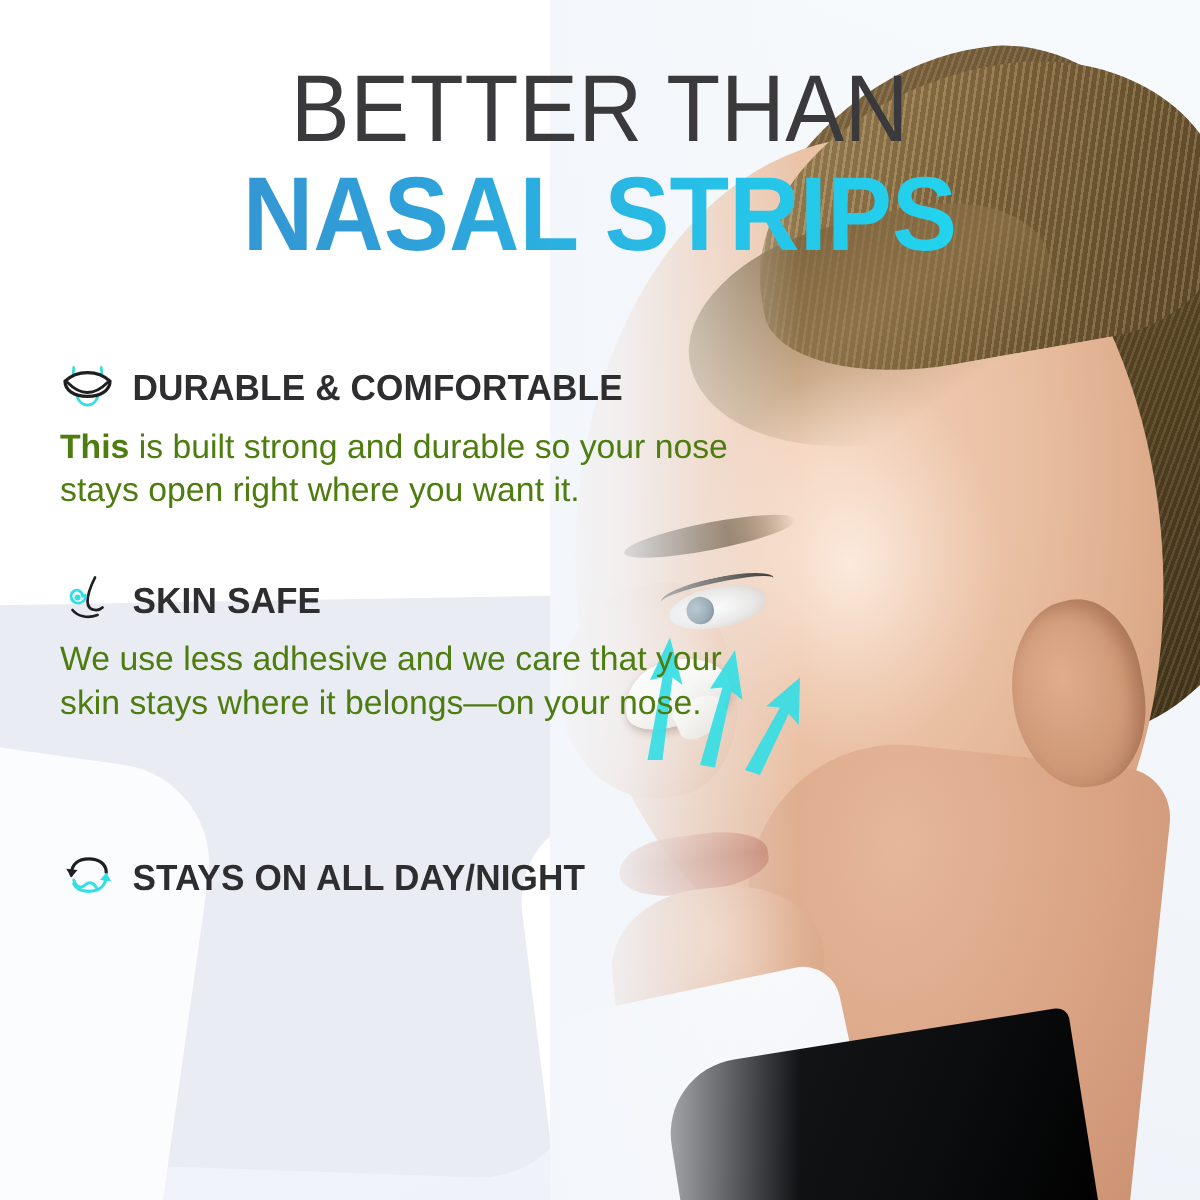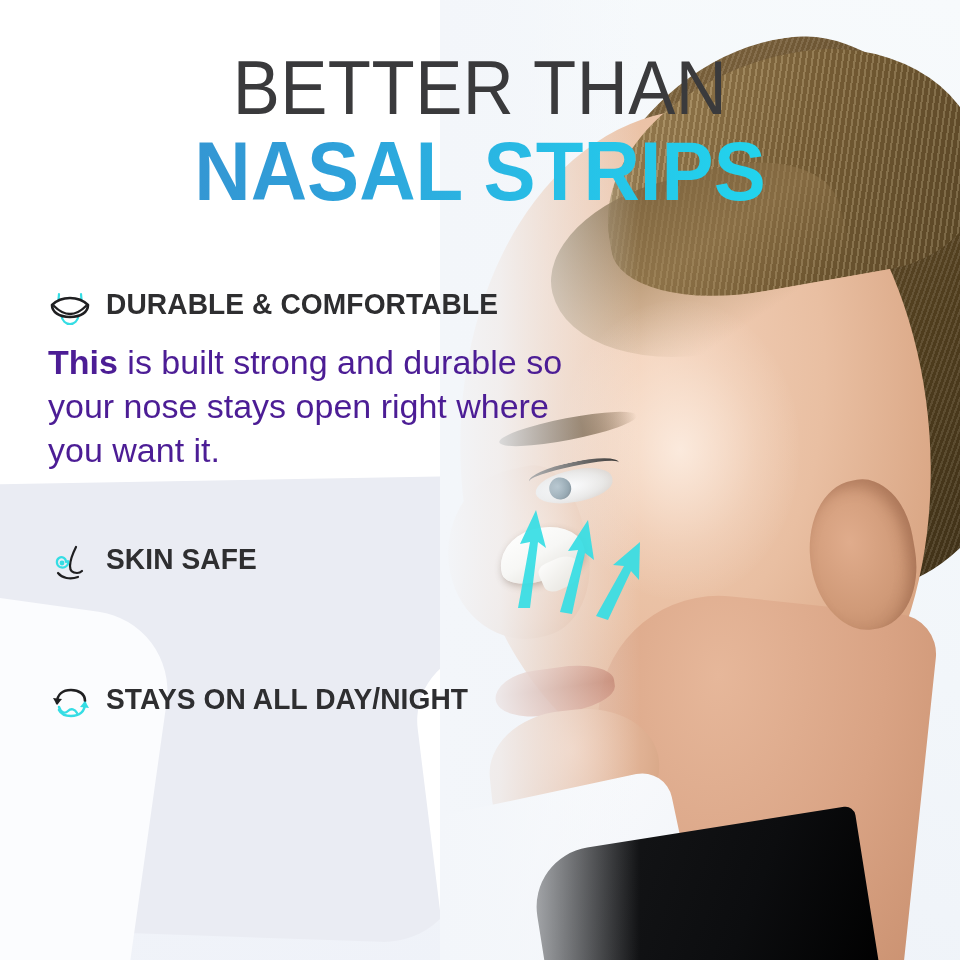--- a/index.html
+++ b/index.html
@@ -345,50 +345,50 @@
   .features {
     position: absolute;
     left: 48px;
     top: 288px;
     width: 600px;
     z-index: 20;
   }
   .feature { position: relative; }
   .feature-head {
     display: flex;
-    align-items: flex-start;
+    align-items: flex-end;
     gap: 12px;
     margin-bottom: 12px;
   }
   .feature-icon {
     width: 46px;
     height: 40px;
     flex: 0 0 46px;
     display: block;
   }
   .feature-title {
     font-size: 29px;
     font-weight: bold;
     letter-spacing: 0.1px;
     color: #2e2e30;
     white-space: nowrap;
     transform: scaleX(0.97);
     transform-origin: left center;
   }
   .feature-body {
-    font-size: 34px;
+    font-size: 27px;
     line-height: 1.30;
-    color: #4c1d95;
+    color: #4d7c0f;
     font-weight: normal;
     max-width: 560px;
   }
   .feature-body b { font-weight: bold; }
 
   #feature-0 { margin-bottom: 0; }
-  #feature-1 { margin-top: 70px; }
+  #feature-1 { margin-top: 48px; }
   #feature-2 { margin-top: 100px; }
   #feature-2 .feature-body { max-width: 580px; }
 </style>
 </head>
 <body>
 
 <div id="poster">
 
   <div class="bg-base"></div>
   <div class="panel-lavender"></div>
@@ -454,20 +454,21 @@
     <div class="feature" id="feature-1">
       <div class="feature-head">
         <svg class="feature-icon" viewBox="0 0 46 40">
           <path d="M28 4 C24 12 22 18 22 23 C22 28 25 30 29 30 C31 30 33 29 34 28" stroke="#1f1f21" stroke-width="2.2" fill="none" stroke-linecap="round"></path>
           <path d="M10 30 C14 35 22 37 30 34" stroke="#1f1f21" stroke-width="2.2" fill="none" stroke-linecap="round"></path>
           <path d="M18 19 C18 15 14 13 11 15 C8 17 8 22 12 24 C17 26 21 22 20 18" stroke="#35dde4" stroke-width="2.2" fill="none" stroke-linecap="round"></path>
           <circle cx="14" cy="20" r="2.4" fill="#35dde4"></circle>
         </svg>
         <div class="feature-title">SKIN SAFE</div>
       </div>
+      <div class="feature-body"><b></b><span>We use less adhesive and we care that your skin stays where it belongs—on your nose.</span></div>
     </div>
 
     <div class="feature" id="feature-2">
       <div class="feature-head">
         <svg class="feature-icon" viewBox="0 0 46 40">
           <path d="M9 20 C9 11 15 7 23 7 C31 7 37 11 37 18" stroke="#1f1f21" stroke-width="2.6" fill="none" stroke-linecap="round"></path>
           <path d="M5 15 L9 22 L14 16 Z" fill="#1f1f21"></path>
           <path d="M37 20 C37 29 31 33 23 33 C18 33 13 31 11 27" stroke="#35dde4" stroke-width="2.6" fill="none" stroke-linecap="round"></path>
           <path d="M41 25 L37 18 L32 24 Z" fill="#35dde4"></path>
           <path d="M11 24 C13 30 17 31 20 28 C23 25 27 26 29 30" stroke="#35dde4" stroke-width="2.4" fill="none" stroke-linecap="round"></path>

